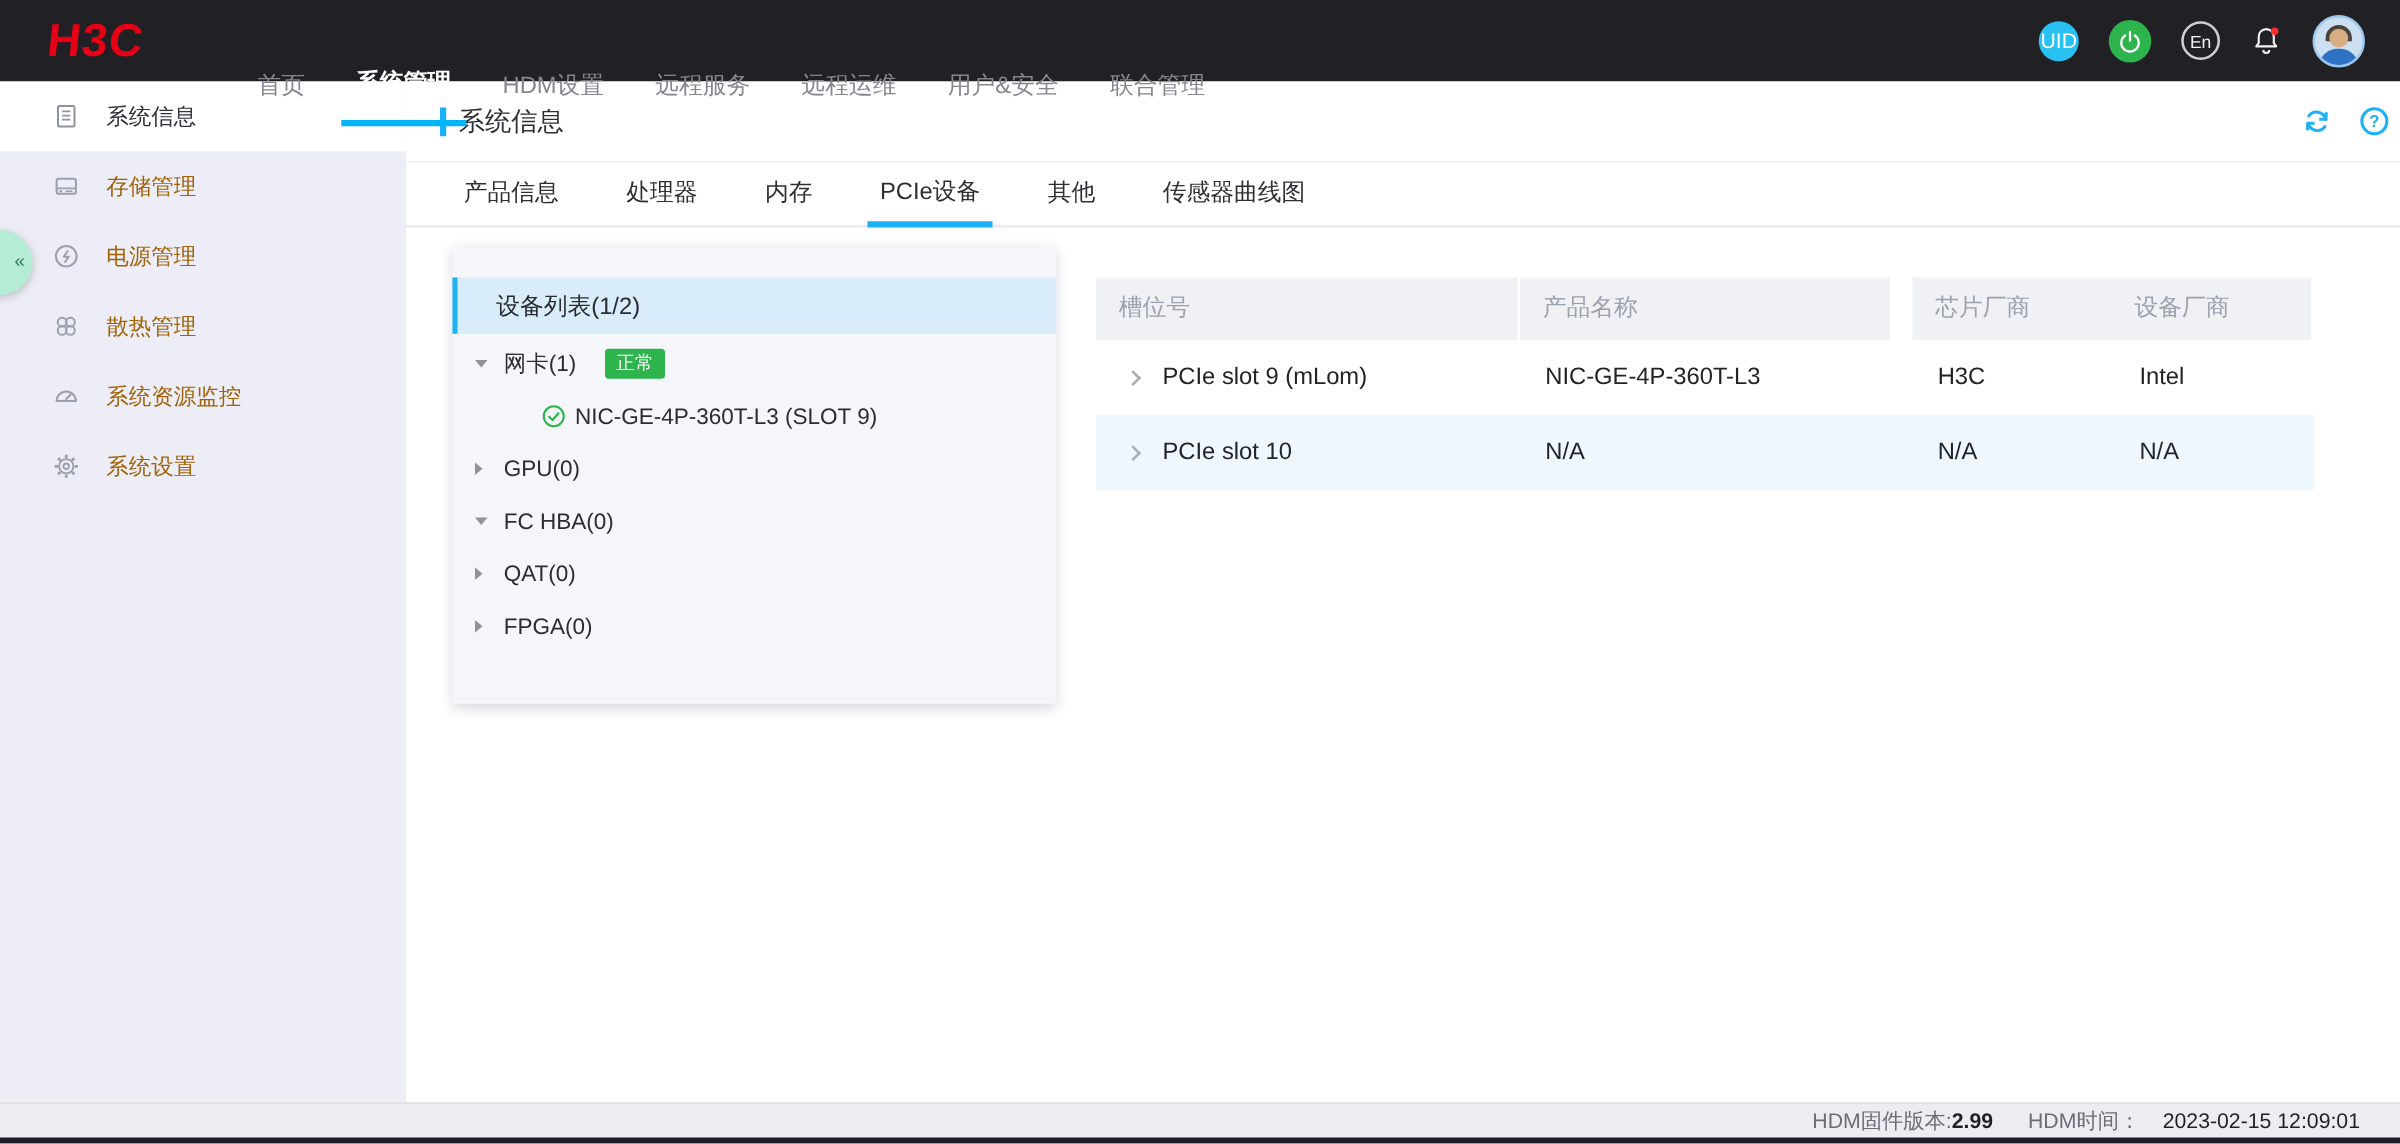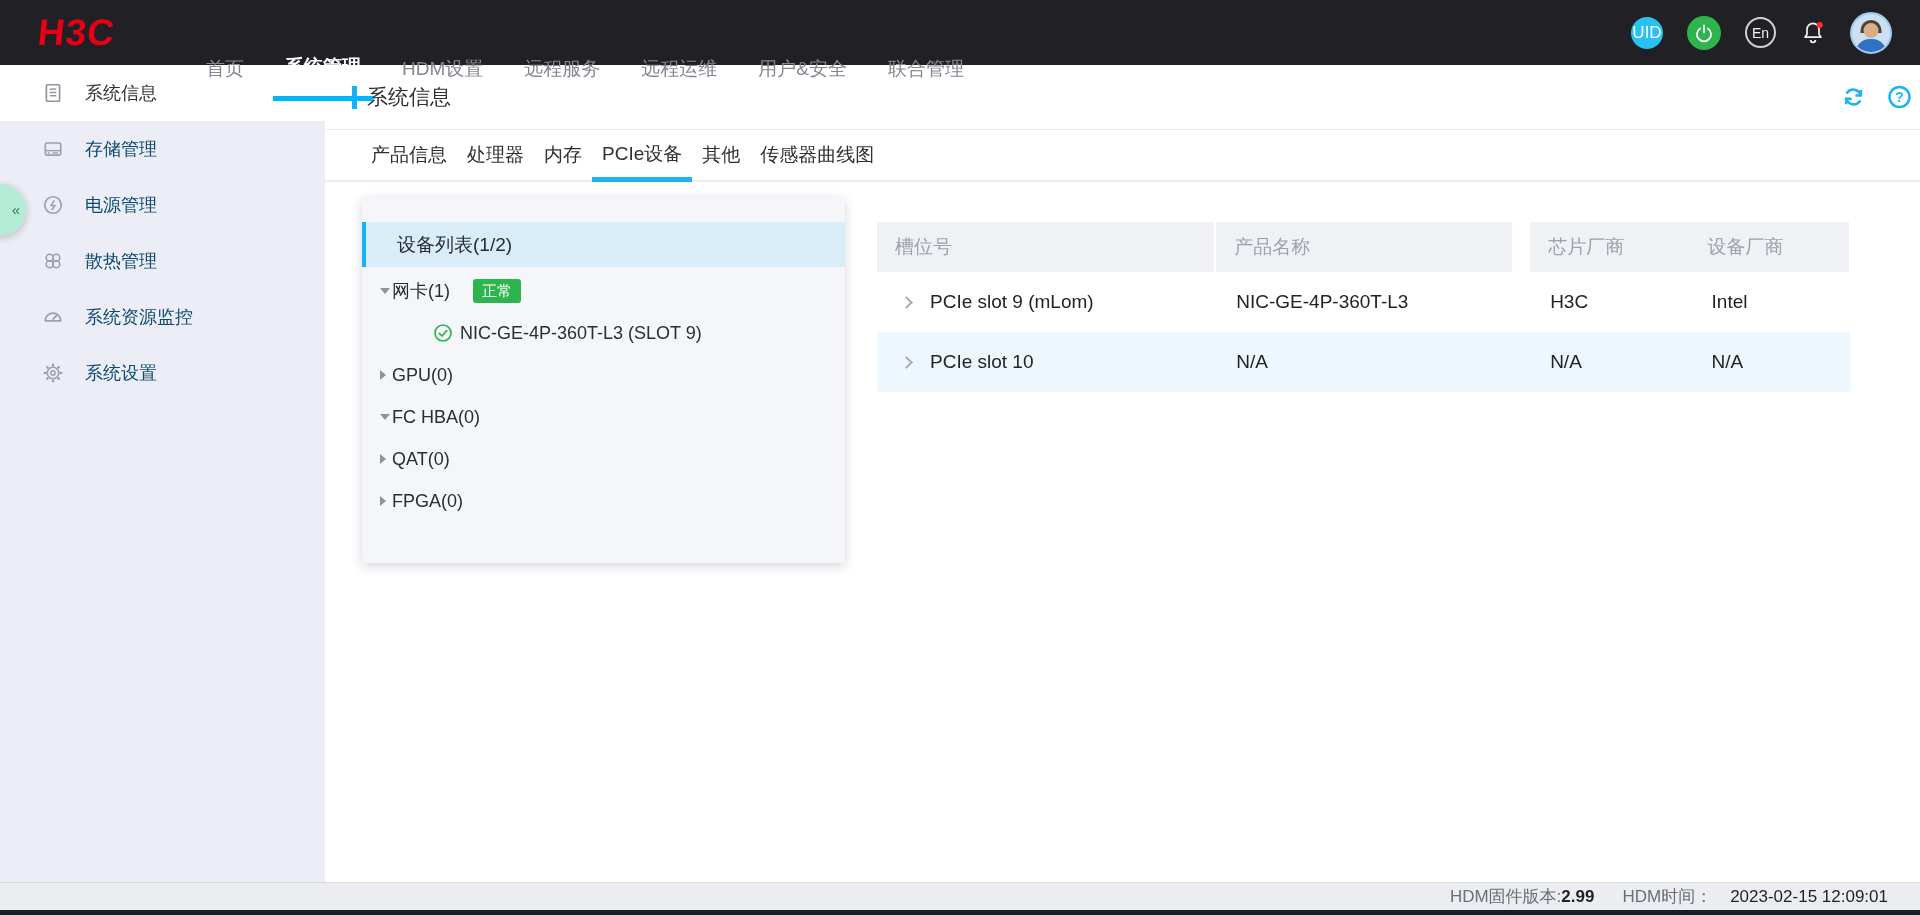--- a/index.html
+++ b/index.html
@@ -21,49 +21,49 @@
   .en-badge  { width:31px; height:31px; border:2px solid #cfd0d6; color:#f2f2f4; font-size:14px; }
   .bell-wrap { position:relative; width:26px; height:28px; cursor:pointer; }
   .avatar { position:relative; width:42px; height:42px; border-radius:50%; background:#cde0f2;
             border:2px solid #9ec9ee; overflow:hidden; cursor:pointer; }
   .avatar .hair { position:absolute; top:6px; left:50%; transform:translateX(-50%); width:21px; height:13px; border-radius:11px 11px 0 0; background:#4a423c; }
   .avatar .head { position:absolute; top:9px; left:50%; transform:translateX(-50%); width:15px; height:15px; border-radius:50%; background:#d8ae85; }
   .avatar .shirt { position:absolute; bottom:-3px; left:50%; transform:translateX(-50%); width:32px; height:16px; border-radius:15px 15px 0 0; background:#2f72c4; }
 
   
   .sidebar { position:absolute; left:0; top:65px; bottom:33px; width:325px; background:#ecedf6; z-index:10; }
-  .side-item { display:flex; align-items:center; height:56px; padding-left:42px; cursor:pointer; color:#0c4a6e; font-size:18px; }
+  .side-item { display:flex; align-items:center; height:56px; padding-left:42px; cursor:pointer; color:#a16207; font-size:18px; }
   .side-item .s-ico { width:22px; height:22px; margin-right:21px; flex:0 0 auto; }
   .side-item.active { background:#fff; color:#2f3038; }
   .float-btn { position:absolute; left:-26px; top:119px; width:52px; height:52px; border-radius:50%;
                background:#b5ecd6; box-shadow:0 2px 8px rgba(0,0,0,.22); cursor:pointer; z-index:40; }
   .float-btn span { position:absolute; right:6px; top:50%; transform:translateY(-54%); color:#2e7d5f; font-size:15px; }
 
   
   .main { position:absolute; left:325px; top:65px; right:0; bottom:33px; background:#fff; }
   .title-row { position:relative; height:65px; border-bottom:1px solid #eaeaf1; }
   .title-bar { position:absolute; left:27px; top:21px; width:5px; height:23px; background:#18b0f8; }
   .page-title { position:absolute; left:42px; top:50%; transform:translateY(-50%); font-size:21px; color:#2e2f35; }
   .title-icons { position:absolute; right:8px; top:50%; transform:translateY(-50%); display:flex; gap:21px; }
   .title-icons svg { cursor:pointer; }
 
-  .tabs { position:relative; height:52px; display:flex; padding-left:36px; border-bottom:2px solid #ebebf3; }
+  .tabs { position:relative; height:52px; display:flex; gap:34px; padding-left:36px; border-bottom:2px solid #ebebf3; }
   .tab { height:52px; line-height:50px; padding:0 10px; font-size:19px; color:#2e2f34; cursor:pointer; }
   .tab.active { font-weight:500; border-bottom:5px solid #1db2f5; line-height:48px; }
 
   
   .panel { position:absolute; left:37px; top:132px; width:483px; height:366px; background:#f5f6f9;
            box-shadow:0 3px 10px rgba(50,55,80,.20); }
   .panel-header { position:relative; margin-top:25px; height:45px; background:#d8ecfa; display:flex; align-items:center; cursor:pointer; }
   .panel-header .hl-bar { position:absolute; left:0; top:0; width:4px; height:100%; background:#1db2f5; }
   .panel-header .ph-label { padding-left:35px; font-size:19px; color:#2b2c31; }
   .tree { padding-top:3px; }
   .tree-row { display:flex; align-items:center; height:42px; padding-left:18px; font-size:18px; color:#2c2d33; cursor:pointer; }
   .tree-row .arr { width:12px; display:flex; justify-content:flex-start; }
-  .tree-row .t-label { margin-left:0; }
+  .tree-row .t-label { margin-left:11px; }
   .tree-row.child { padding-left:71px; }
   .tree-row.child .t-label { margin-left:7px; }
   .tri-down { width:0; height:0; border-left:5px solid transparent; border-right:5px solid transparent; border-top:6px solid #90929c; }
   .tri-right { width:0; height:0; border-top:5px solid transparent; border-bottom:5px solid transparent; border-left:6px solid #90929c; }
   .badge { margin-left:23px; background:#2db44c; color:#fff; font-size:15px; line-height:1; padding:4px 9px 5px; border-radius:3px; }
 
   
   .table { position:absolute; left:552px; top:157px; width:974px; }
   .t-head { display:flex; }
   .t-head .hc { height:50px; line-height:50px; background:#f0f1f4; color:#9aa2ad; font-size:19px; padding-left:18px; }

